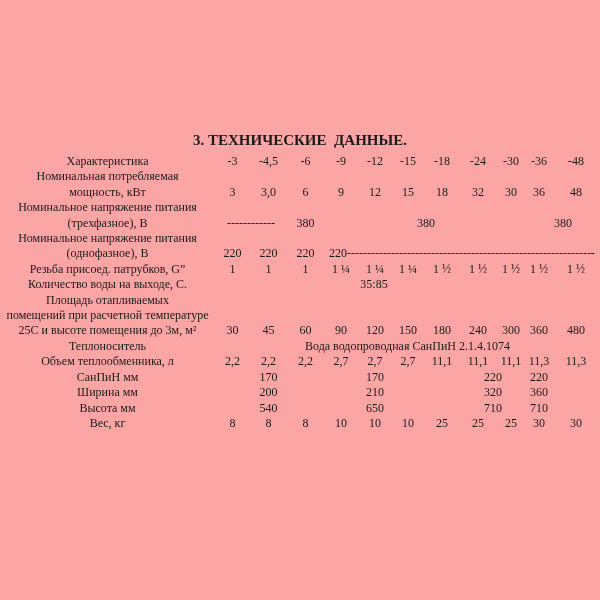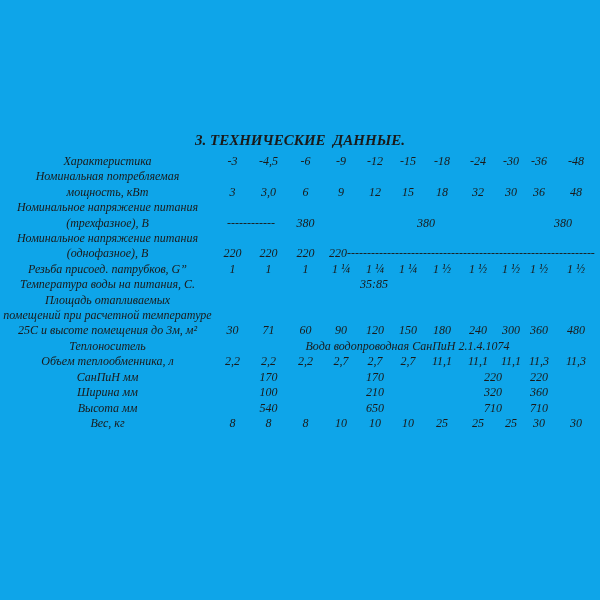--- a/index.html
+++ b/index.html
@@ -1,23 +1,22 @@
 <!DOCTYPE html>
 <html><head>
 <meta charset="utf-8">
 <style>
   html,body { margin:0; padding:0; background:#ffffff; }
   .page {
     position:relative;
     width:600px; height:600px;
-    background:#0ea5e9;
+    background:#fca5a5;
     overflow:hidden;
     font-family:"Liberation Serif", serif;
     color:#1a1a1a;
-    font-style:italic;
   }
   .doc-title {
     padding-top:131px;
     text-align:center;
     font-weight:bold;
     font-size:15px;
     line-height:18px;
     white-space:pre;
   }
   table.spec {
@@ -122,31 +121,31 @@
           <td>1 ¼</td>
           <td>1 ¼</td>
           <td>1 ¼</td>
           <td>1 ½</td>
           <td>1 ½</td>
           <td>1 ½</td>
           <td>1 ½</td>
           <td>1 ½</td>
         </tr>
         <tr>
-          <td class="lbl">Температура воды на питания, С.</td>
+          <td class="lbl">Количество воды на выходе, С.</td>
           <td colspan="3"></td>
           <td colspan="3">35:85</td>
           <td colspan="5"></td>
         </tr>
         <tr>
           <td class="lbl">Площадь отапливаемых
 помещений при расчетной температуре
 25С и высоте помещения до 3м, м²</td>
           <td>30</td>
-          <td>71</td>
+          <td>45</td>
           <td>60</td>
           <td>90</td>
           <td>120</td>
           <td>150</td>
           <td>180</td>
           <td>240</td>
           <td>300</td>
           <td>360</td>
           <td>480</td>
         </tr>
@@ -175,21 +174,21 @@
           <td colspan="2"></td>
           <td>170</td>
           <td colspan="2"></td>
           <td colspan="2">220</td>
           <td>220</td>
           <td></td>
         </tr>
         <tr>
           <td class="lbl">Ширина мм</td>
           <td></td>
-          <td>100</td>
+          <td>200</td>
           <td colspan="2"></td>
           <td>210</td>
           <td colspan="2"></td>
           <td colspan="2">320</td>
           <td>360</td>
           <td></td>
         </tr>
         <tr>
           <td class="lbl">Высота мм</td>
           <td></td>

